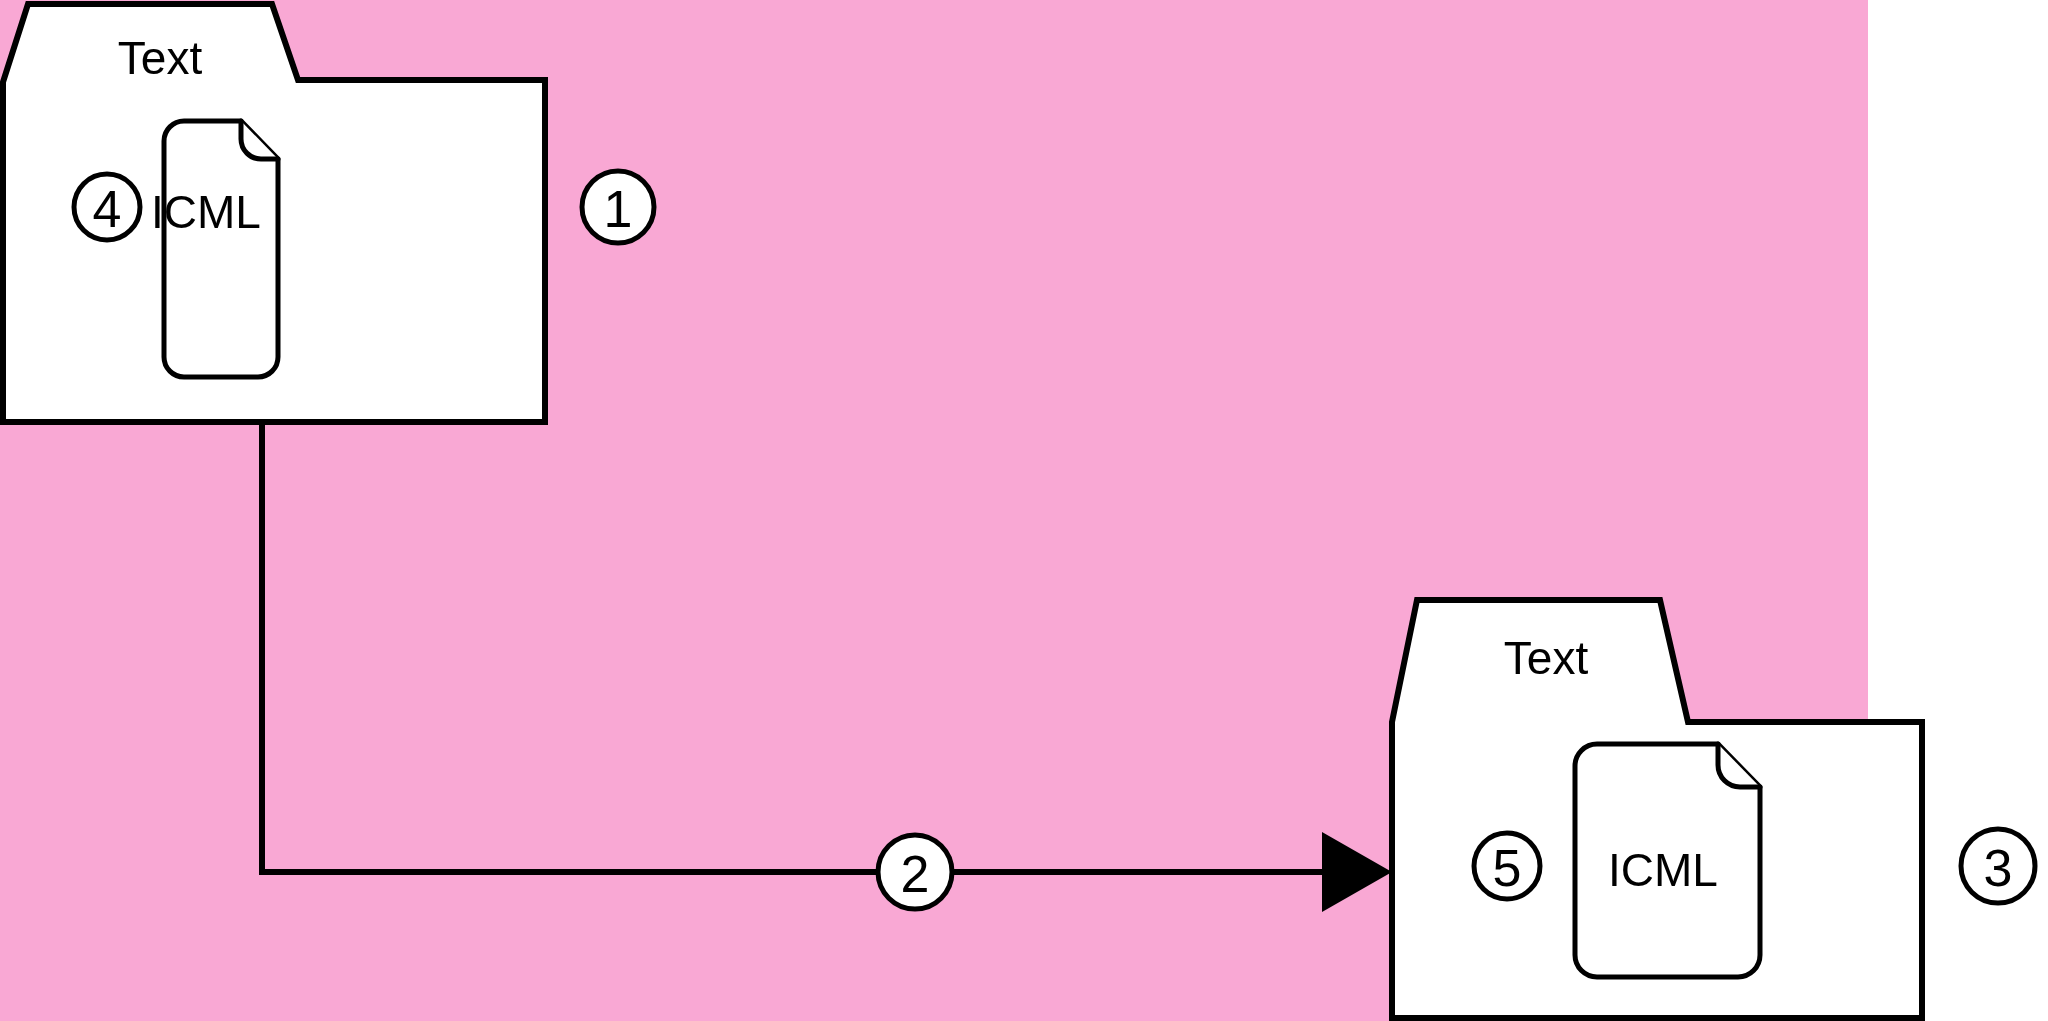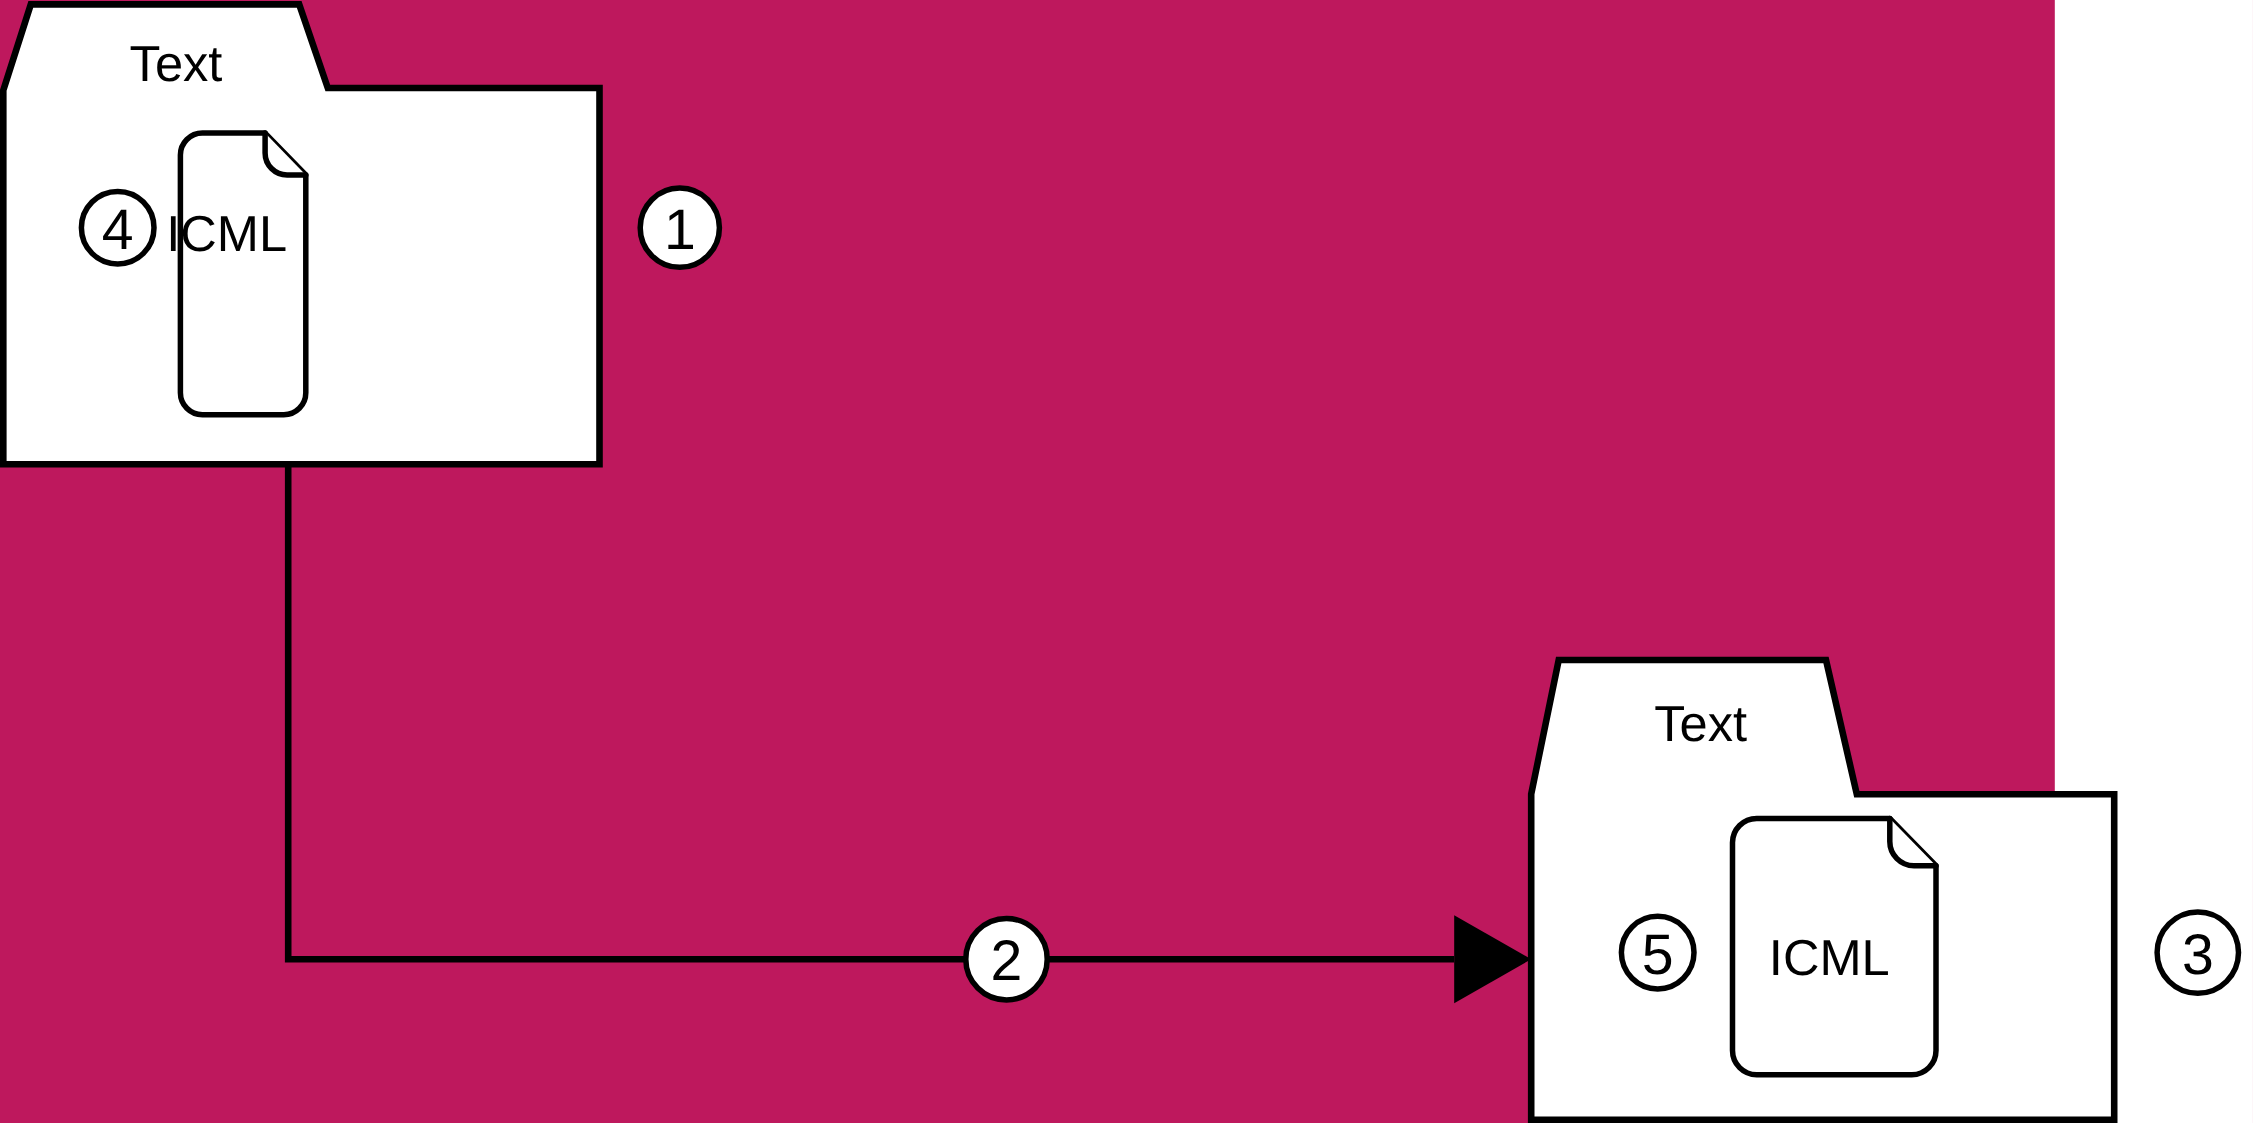--- a/index.html
+++ b/index.html
@@ -11,21 +11,21 @@
   body {
     width: 2048px;
     height: 1021px;
     overflow: hidden;
     font-family: "Liberation Sans", sans-serif;
   }
   #diagram-root {
     position: relative;
     width: 1868px;
     height: 1021px;
-    background: #be185d;
+    background: #f9a8d4;
   }
   svg#diagram-svg {
     display: block;
     width: 2048px;
     height: 1021px;
   }
   .shape-stroke {
     fill: #ffffff;
     stroke: #000000;
     stroke-width: 6;

